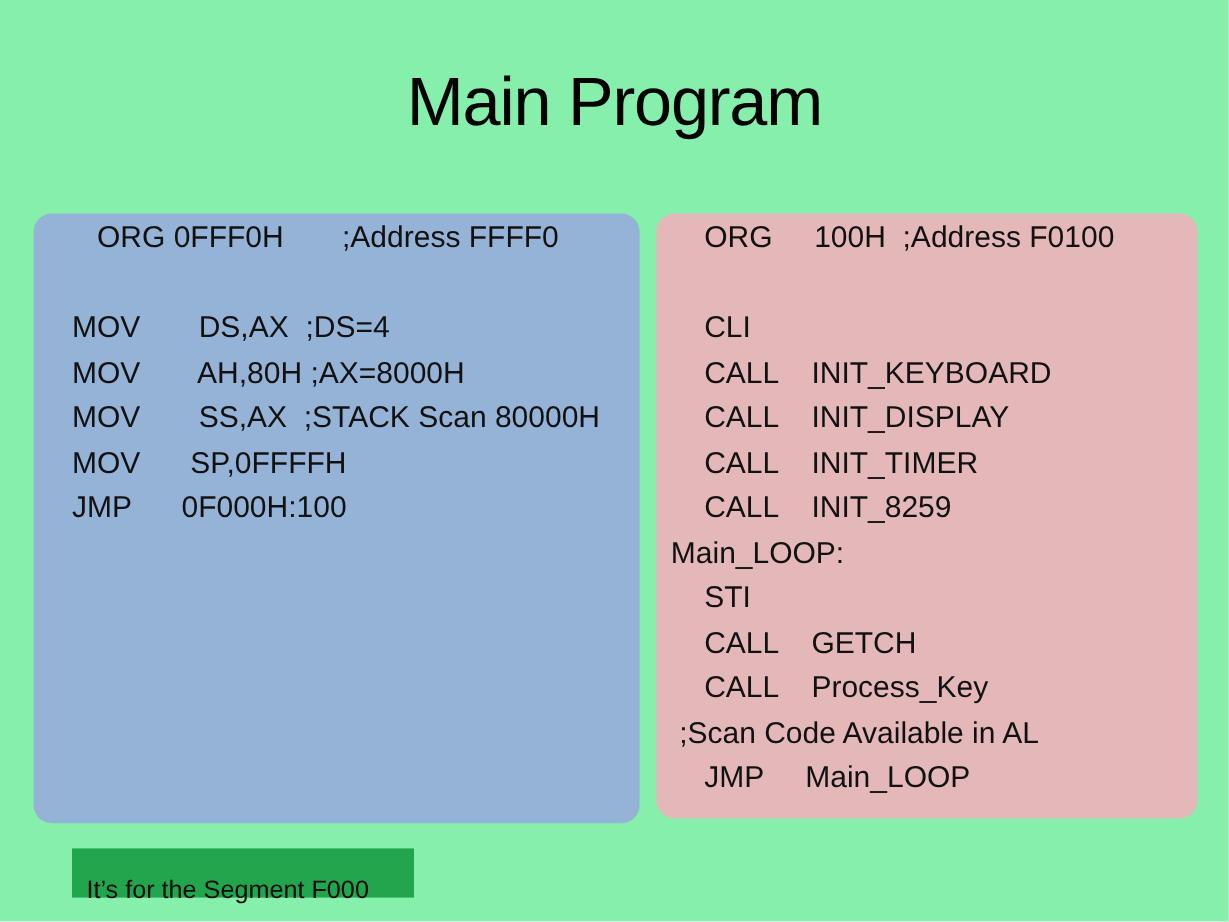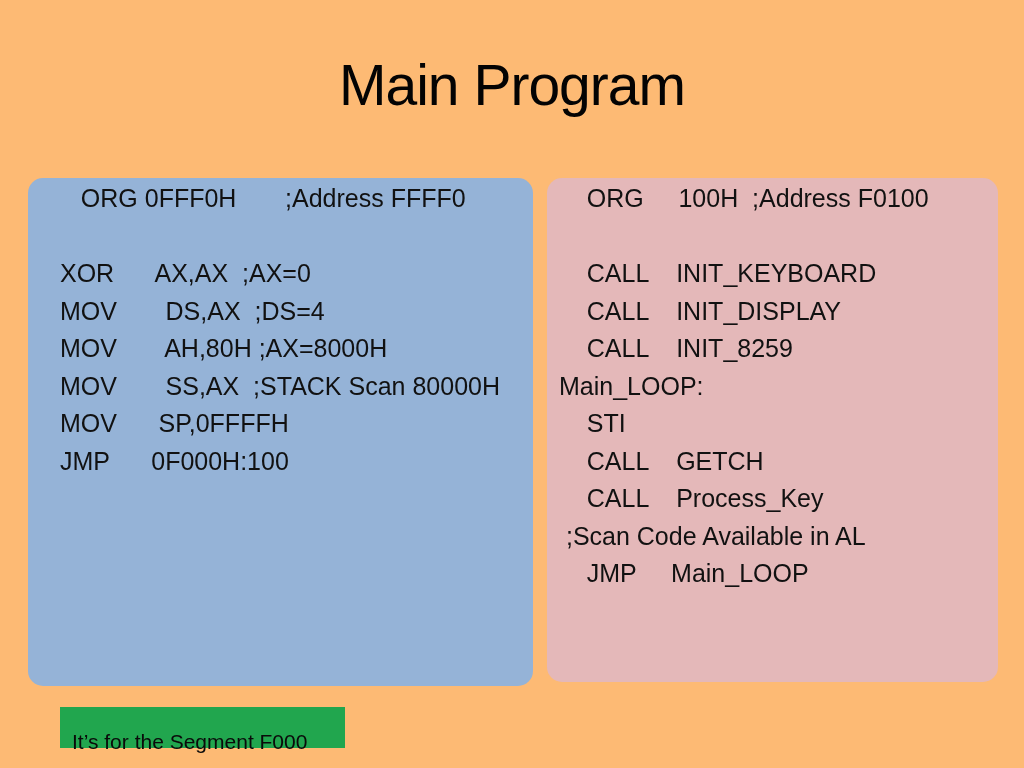--- a/index.html
+++ b/index.html
@@ -4,21 +4,21 @@
 <style>
   html, body {
     margin: 0;
     padding: 0;
     background: #ffffff;
   }
   .slide {
     position: relative;
     width: 1024px;
     height: 768px;
-    background: #fdba74;
+    background: #86efac;
     overflow: hidden;
     font-family: "Liberation Sans", sans-serif;
     color: #000000;
   }
   .slide-title {
     position: absolute;
     top: 52px;
     left: 0;
     width: 100%;
     margin: 0;
@@ -78,33 +78,34 @@
 </head>
 <body>
 
 <div class="slide">
 
   <h1 class="slide-title">Main Program</h1>
 
   <div class="code-box left" style="background-color: rgb(149, 179, 215);">
       <div class="code-line">   ORG 0FFF0H       ;Address FFFF0</div>
       <div class="code-line"> </div>
-      <div class="code-line">XOR      AX,AX  ;AX=0</div>
       <div class="code-line">MOV       DS,AX  ;DS=4</div>
       <div class="code-line">MOV       AH,80H ;AX=8000H</div>
       <div class="code-line">MOV       SS,AX  ;STACK Scan 80000H</div>
       <div class="code-line">MOV      SP,0FFFFH</div>
       <div class="code-line">JMP      0F000H:100</div>
     </div>
 
   <div class="code-box right" style="background-color: rgb(228, 184, 185); padding-left: 12px;">
       <div class="code-line">    ORG     100H  ;Address F0100</div>
       <div class="code-line"> </div>
+      <div class="code-line">    CLI</div>
       <div class="code-line">    CALL    INIT_KEYBOARD</div>
       <div class="code-line">    CALL    INIT_DISPLAY</div>
+      <div class="code-line">    CALL    INIT_TIMER</div>
       <div class="code-line">    CALL    INIT_8259</div>
       <div class="code-line">Main_LOOP:</div>
       <div class="code-line">    STI</div>
       <div class="code-line">    CALL    GETCH</div>
       <div class="code-line">    CALL    Process_Key</div>
       <div class="code-line"> ;Scan Code Available in AL</div>
       <div class="code-line">    JMP     Main_LOOP</div>
     </div>
 
   <div class="callout" style="background-color: rgb(33, 166, 78);">

